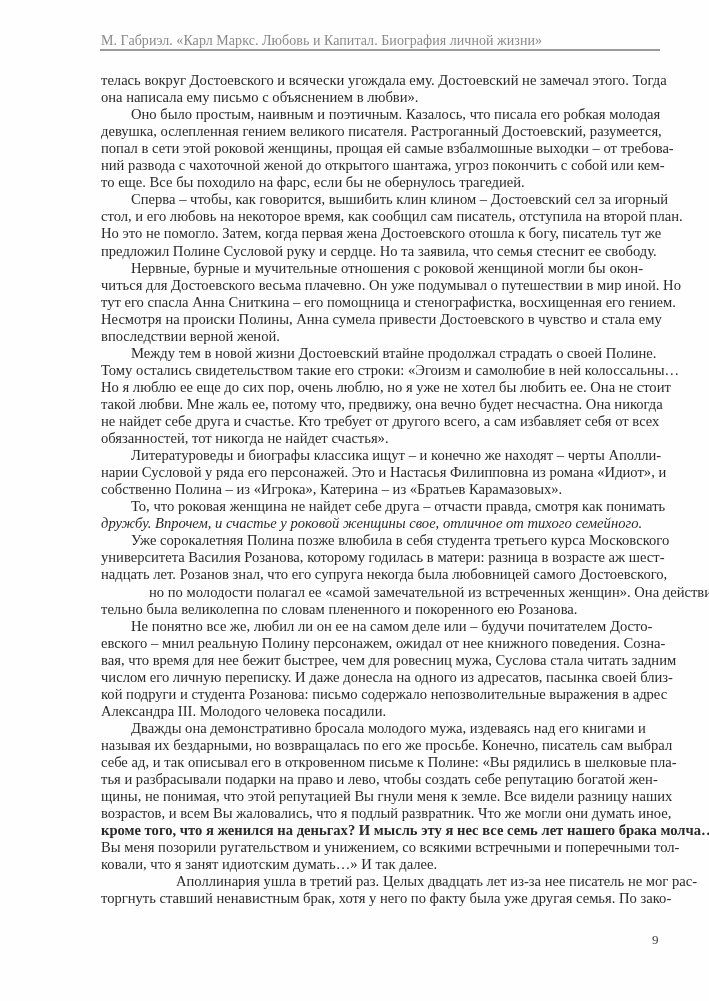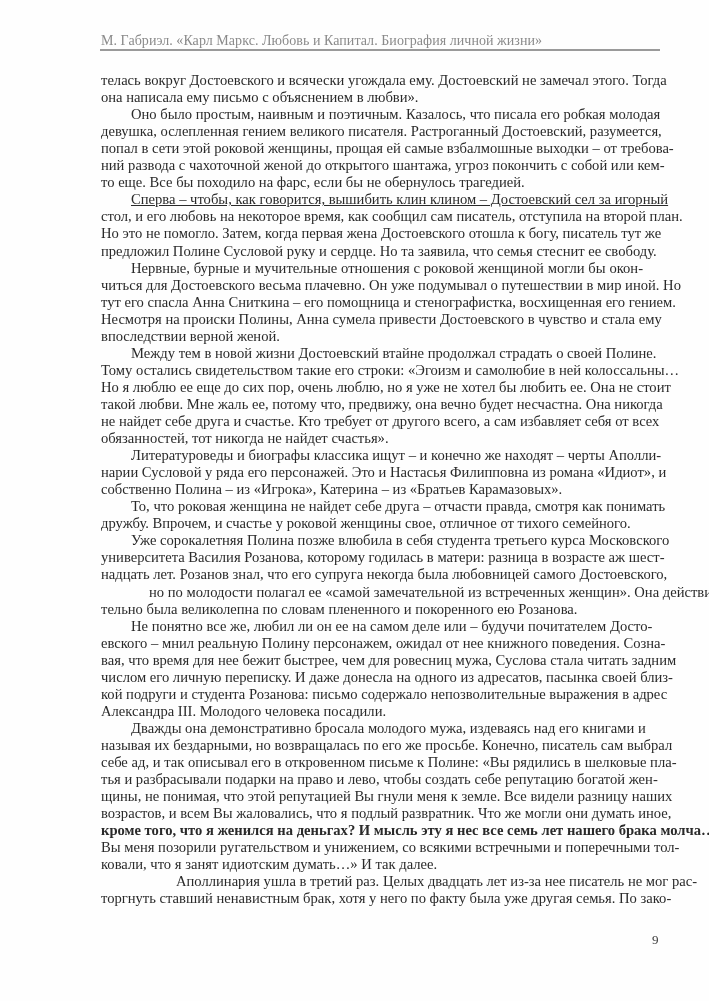--- a/index.html
+++ b/index.html
@@ -33,40 +33,40 @@
   <div class="head-rule"></div>
 
   <div class="body-text" id="body-text">
       <div class="line" style="top: 0px;">телась вокруг Достоевского и всячески угождала ему. Достоевский не замечал этого. Тогда</div>
       <div class="line last" style="top: 17.05px;">она написала ему письмо с объяснением в любви».</div>
       <div class="line indent" style="top: 34.1px;">Оно было простым, наивным и поэтичным. Казалось, что писала его робкая молодая</div>
       <div class="line" style="top: 51.15px;">девушка, ослепленная гением великого писателя. Растроганный Достоевский, разумеется,</div>
       <div class="line" style="top: 68.2px;">попал в сети этой роковой женщины, прощая ей самые взбалмошные выходки – от требова-</div>
       <div class="line" style="top: 85.25px;">ний развода с чахоточной женой до открытого шантажа, угроз покончить с собой или кем-</div>
       <div class="line last" style="top: 102.3px;">то еще. Все бы походило на фарс, если бы не обернулось трагедией.</div>
-      <div class="line indent" style="top: 119.35px; text-decoration: underline;">Сперва – чтобы, как говорится, вышибить клин клином – Достоевский сел за игорный</div>
+      <div class="line indent" style="top: 119.35px;">Сперва – чтобы, как говорится, вышибить клин клином – Достоевский сел за игорный</div>
       <div class="line" style="top: 136.4px;">стол, и его любовь на некоторое время, как сообщил сам писатель, отступила на второй план.</div>
       <div class="line" style="top: 153.45px;">Но это не помогло. Затем, когда первая жена Достоевского отошла к богу, писатель тут же</div>
       <div class="line last" style="top: 170.5px;">предложил Полине Сусловой руку и сердце. Но та заявила, что семья стеснит ее свободу.</div>
       <div class="line indent" style="top: 187.55px;">Нервные, бурные и мучительные отношения с роковой женщиной могли бы окон-</div>
       <div class="line" style="top: 204.6px;">читься для Достоевского весьма плачевно. Он уже подумывал о путешествии в мир иной. Но</div>
       <div class="line" style="top: 221.65px;">тут его спасла Анна Сниткина – его помощница и стенографистка, восхищенная его гением.</div>
       <div class="line" style="top: 238.7px;">Несмотря на происки Полины, Анна сумела привести Достоевского в чувство и стала ему</div>
       <div class="line last" style="top: 255.75px;">впоследствии верной женой.</div>
       <div class="line indent" style="top: 272.8px;">Между тем в новой жизни Достоевский втайне продолжал страдать о своей Полине.</div>
       <div class="line" style="top: 289.85px;">Тому остались свидетельством такие его строки: «Эгоизм и самолюбие в ней колоссальны…</div>
       <div class="line" style="top: 306.9px;">Но я люблю ее еще до сих пор, очень люблю, но я уже не хотел бы любить ее. Она не стоит</div>
       <div class="line" style="top: 323.95px;">такой любви. Мне жаль ее, потому что, предвижу, она вечно будет несчастна. Она никогда</div>
       <div class="line" style="top: 341px;">не найдет себе друга и счастье. Кто требует от другого всего, а сам избавляет себя от всех</div>
       <div class="line last" style="top: 358.05px;">обязанностей, тот никогда не найдет счастья».</div>
       <div class="line indent" style="top: 375.1px;">Литературоведы и биографы классика ищут – и конечно же находят – черты Аполли-</div>
       <div class="line" style="top: 392.15px;">нарии Сусловой у ряда его персонажей. Это и Настасья Филипповна из романа «Идиот», и</div>
       <div class="line last" style="top: 409.2px;">собственно Полина – из «Игрока», Катерина – из «Братьев Карамазовых».</div>
       <div class="line indent" style="top: 426.25px; font-family: Liberation Serif, serif;">То, что роковая женщина не найдет себе друга – отчасти правда, смотря как понимать</div>
-      <div class="line last" style="top: 443.3px;">дружбу. Впрочем, и счастье у роковой женщины свое, отличное от тихого семейного.</div>
+      <div class="line last" style="top: 443.3px; font-style: italic;">дружбу. Впрочем, и счастье у роковой женщины свое, отличное от тихого семейного.</div>
       <div class="line indent" style="top: 460.35px;">Уже сорокалетняя Полина позже влюбила в себя студента третьего курса Московского</div>
       <div class="line" style="top: 477.4px;">университета Василия Розанова, которому годилась в матери: разница в возрасте аж шест-</div>
       <div class="line" style="top: 494.45px;">надцать лет. Розанов знал, что его супруга некогда была любовницей самого Достоевского,</div>
       <div class="line" style="top: 511.5px; margin-left: 48px;">но по молодости полагал ее «самой замечательной из встреченных женщин». Она действи-</div>
       <div class="line last" style="top: 528.55px;">тельно была великолепна по словам плененного и покоренного ею Розанова.</div>
       <div class="line indent" style="top: 545.6px;">Не понятно все же, любил ли он ее на самом деле или – будучи почитателем Досто-</div>
       <div class="line" style="top: 562.65px;">евского – мнил реальную Полину персонажем, ожидал от нее книжного поведения. Созна-</div>
       <div class="line" style="top: 579.7px;">вая, что время для нее бежит быстрее, чем для ровесниц мужа, Суслова стала читать задним</div>
       <div class="line" style="top: 596.75px;">числом его личную переписку. И даже донесла на одного из адресатов, пасынка своей близ-</div>
       <div class="line" style="top: 613.8px;">кой подруги и студента Розанова: письмо содержало непозволительные выражения в адрес</div>

